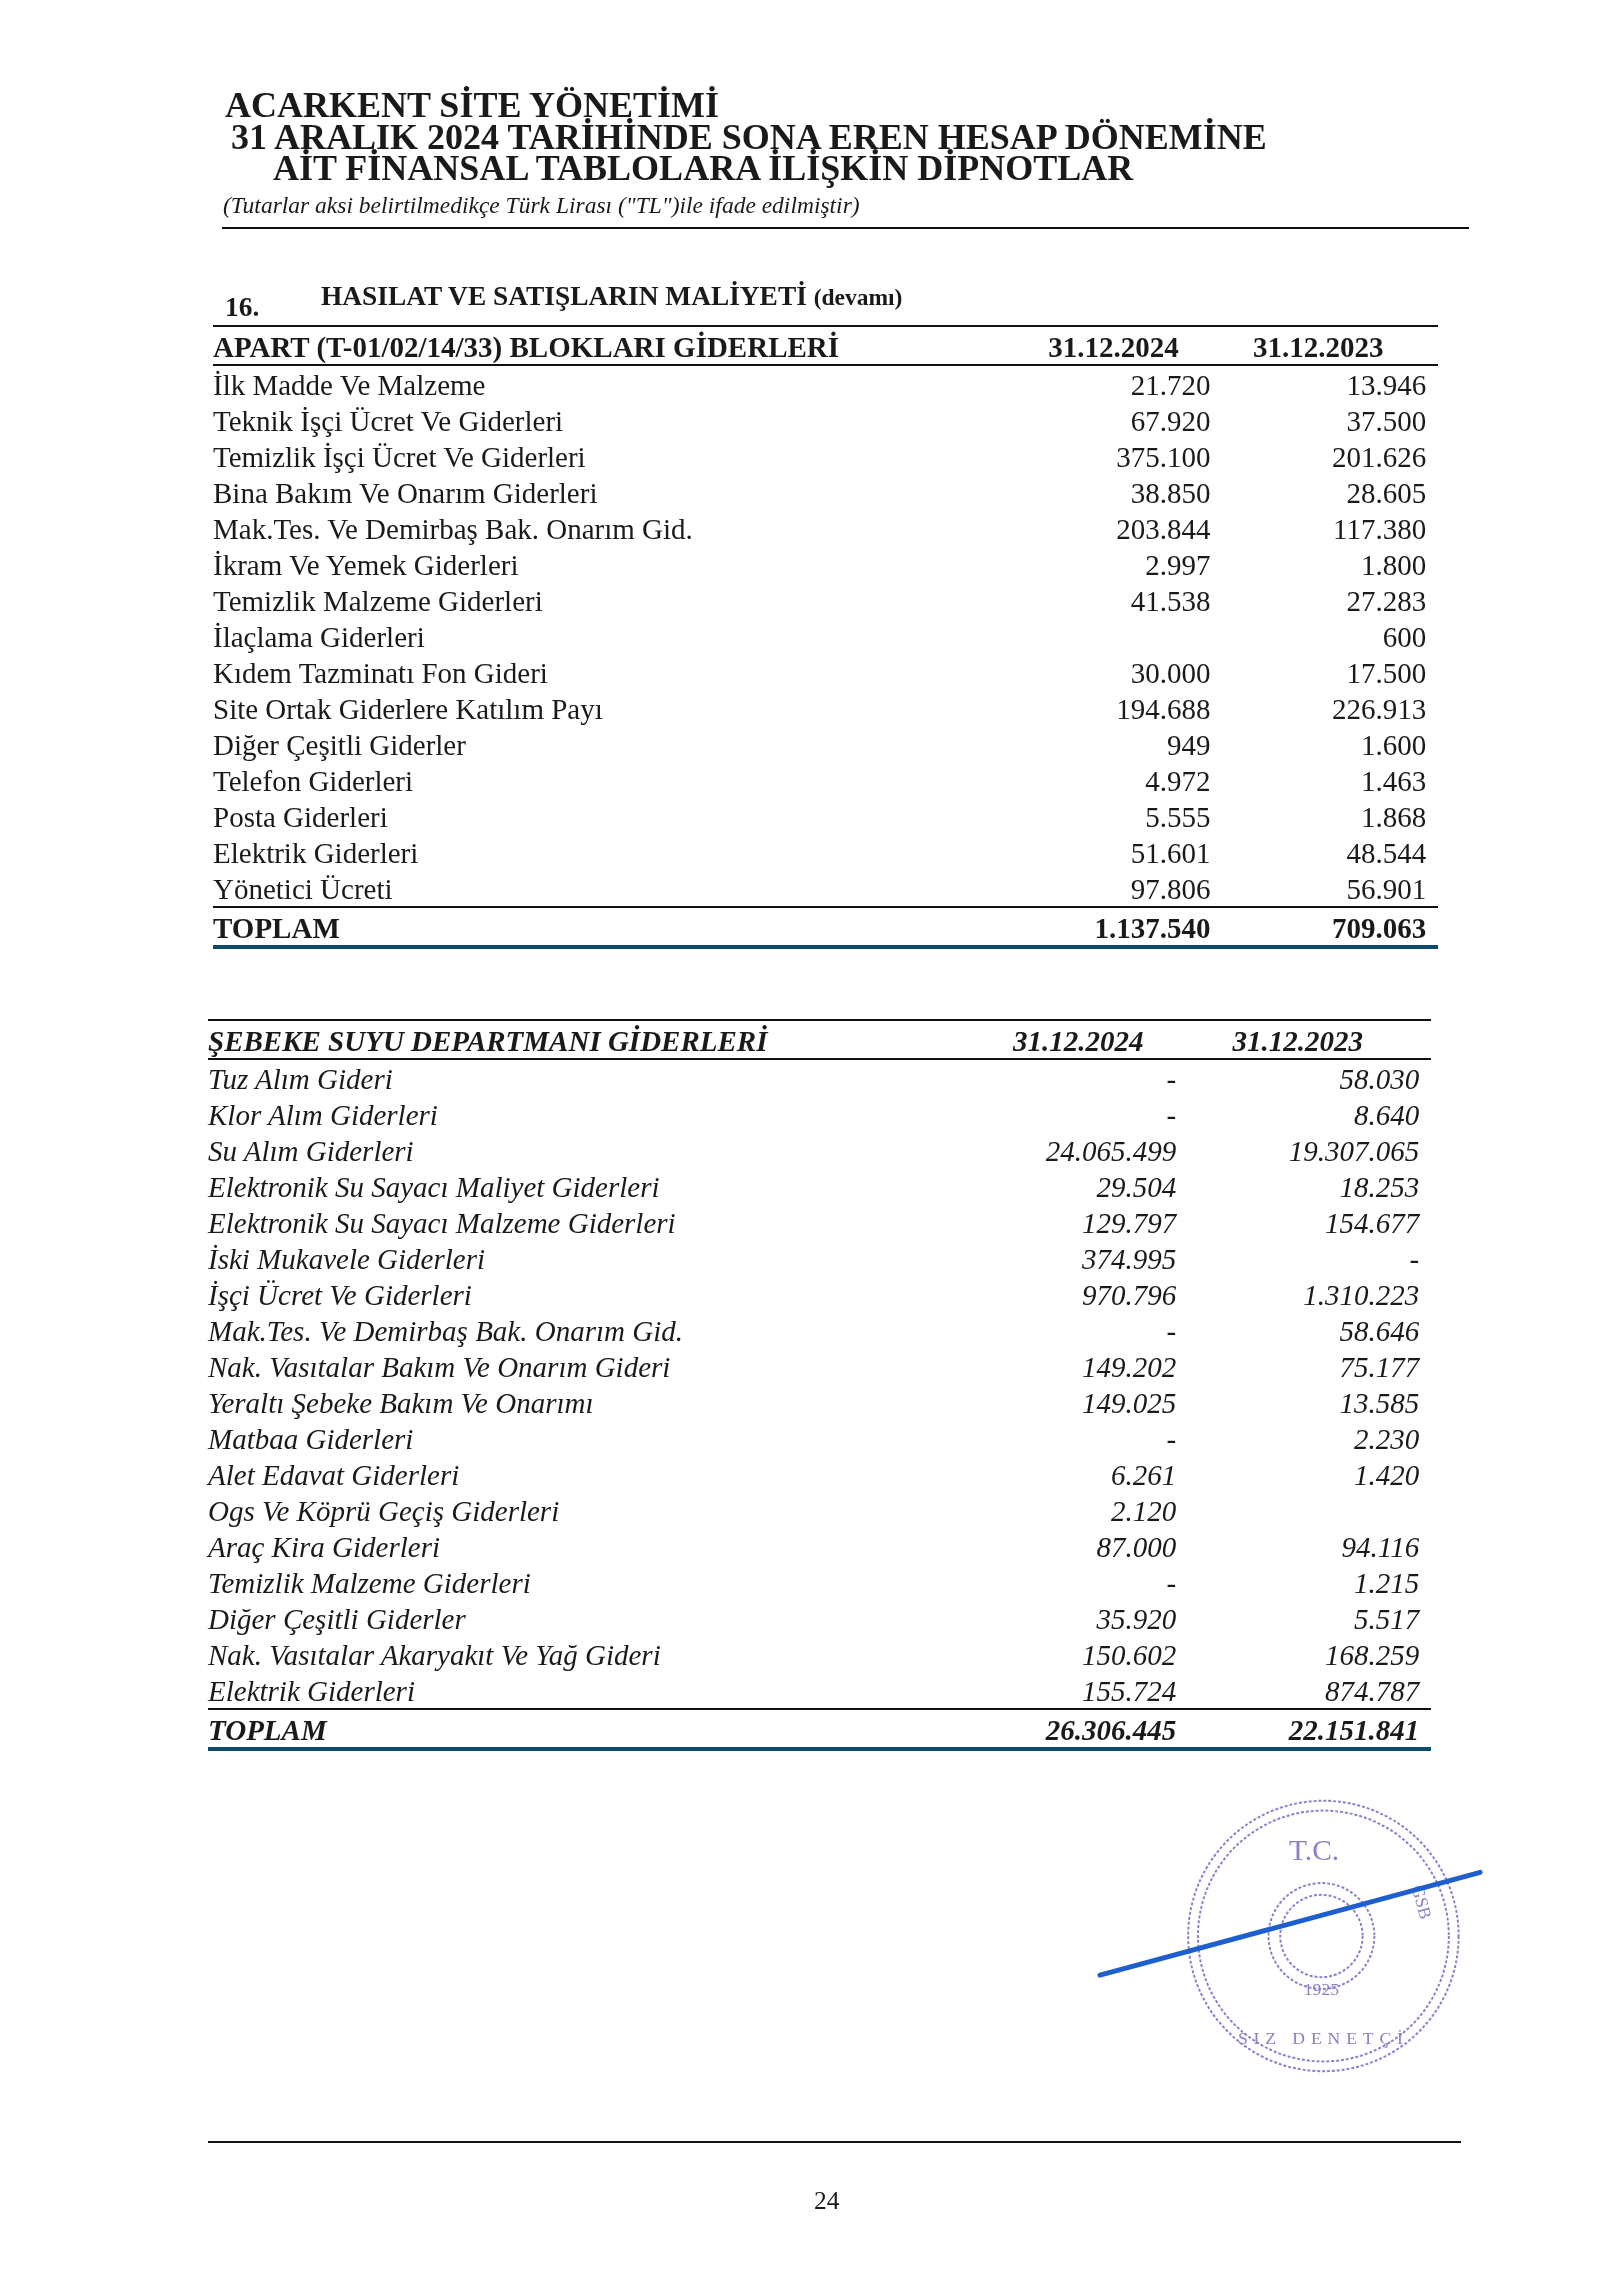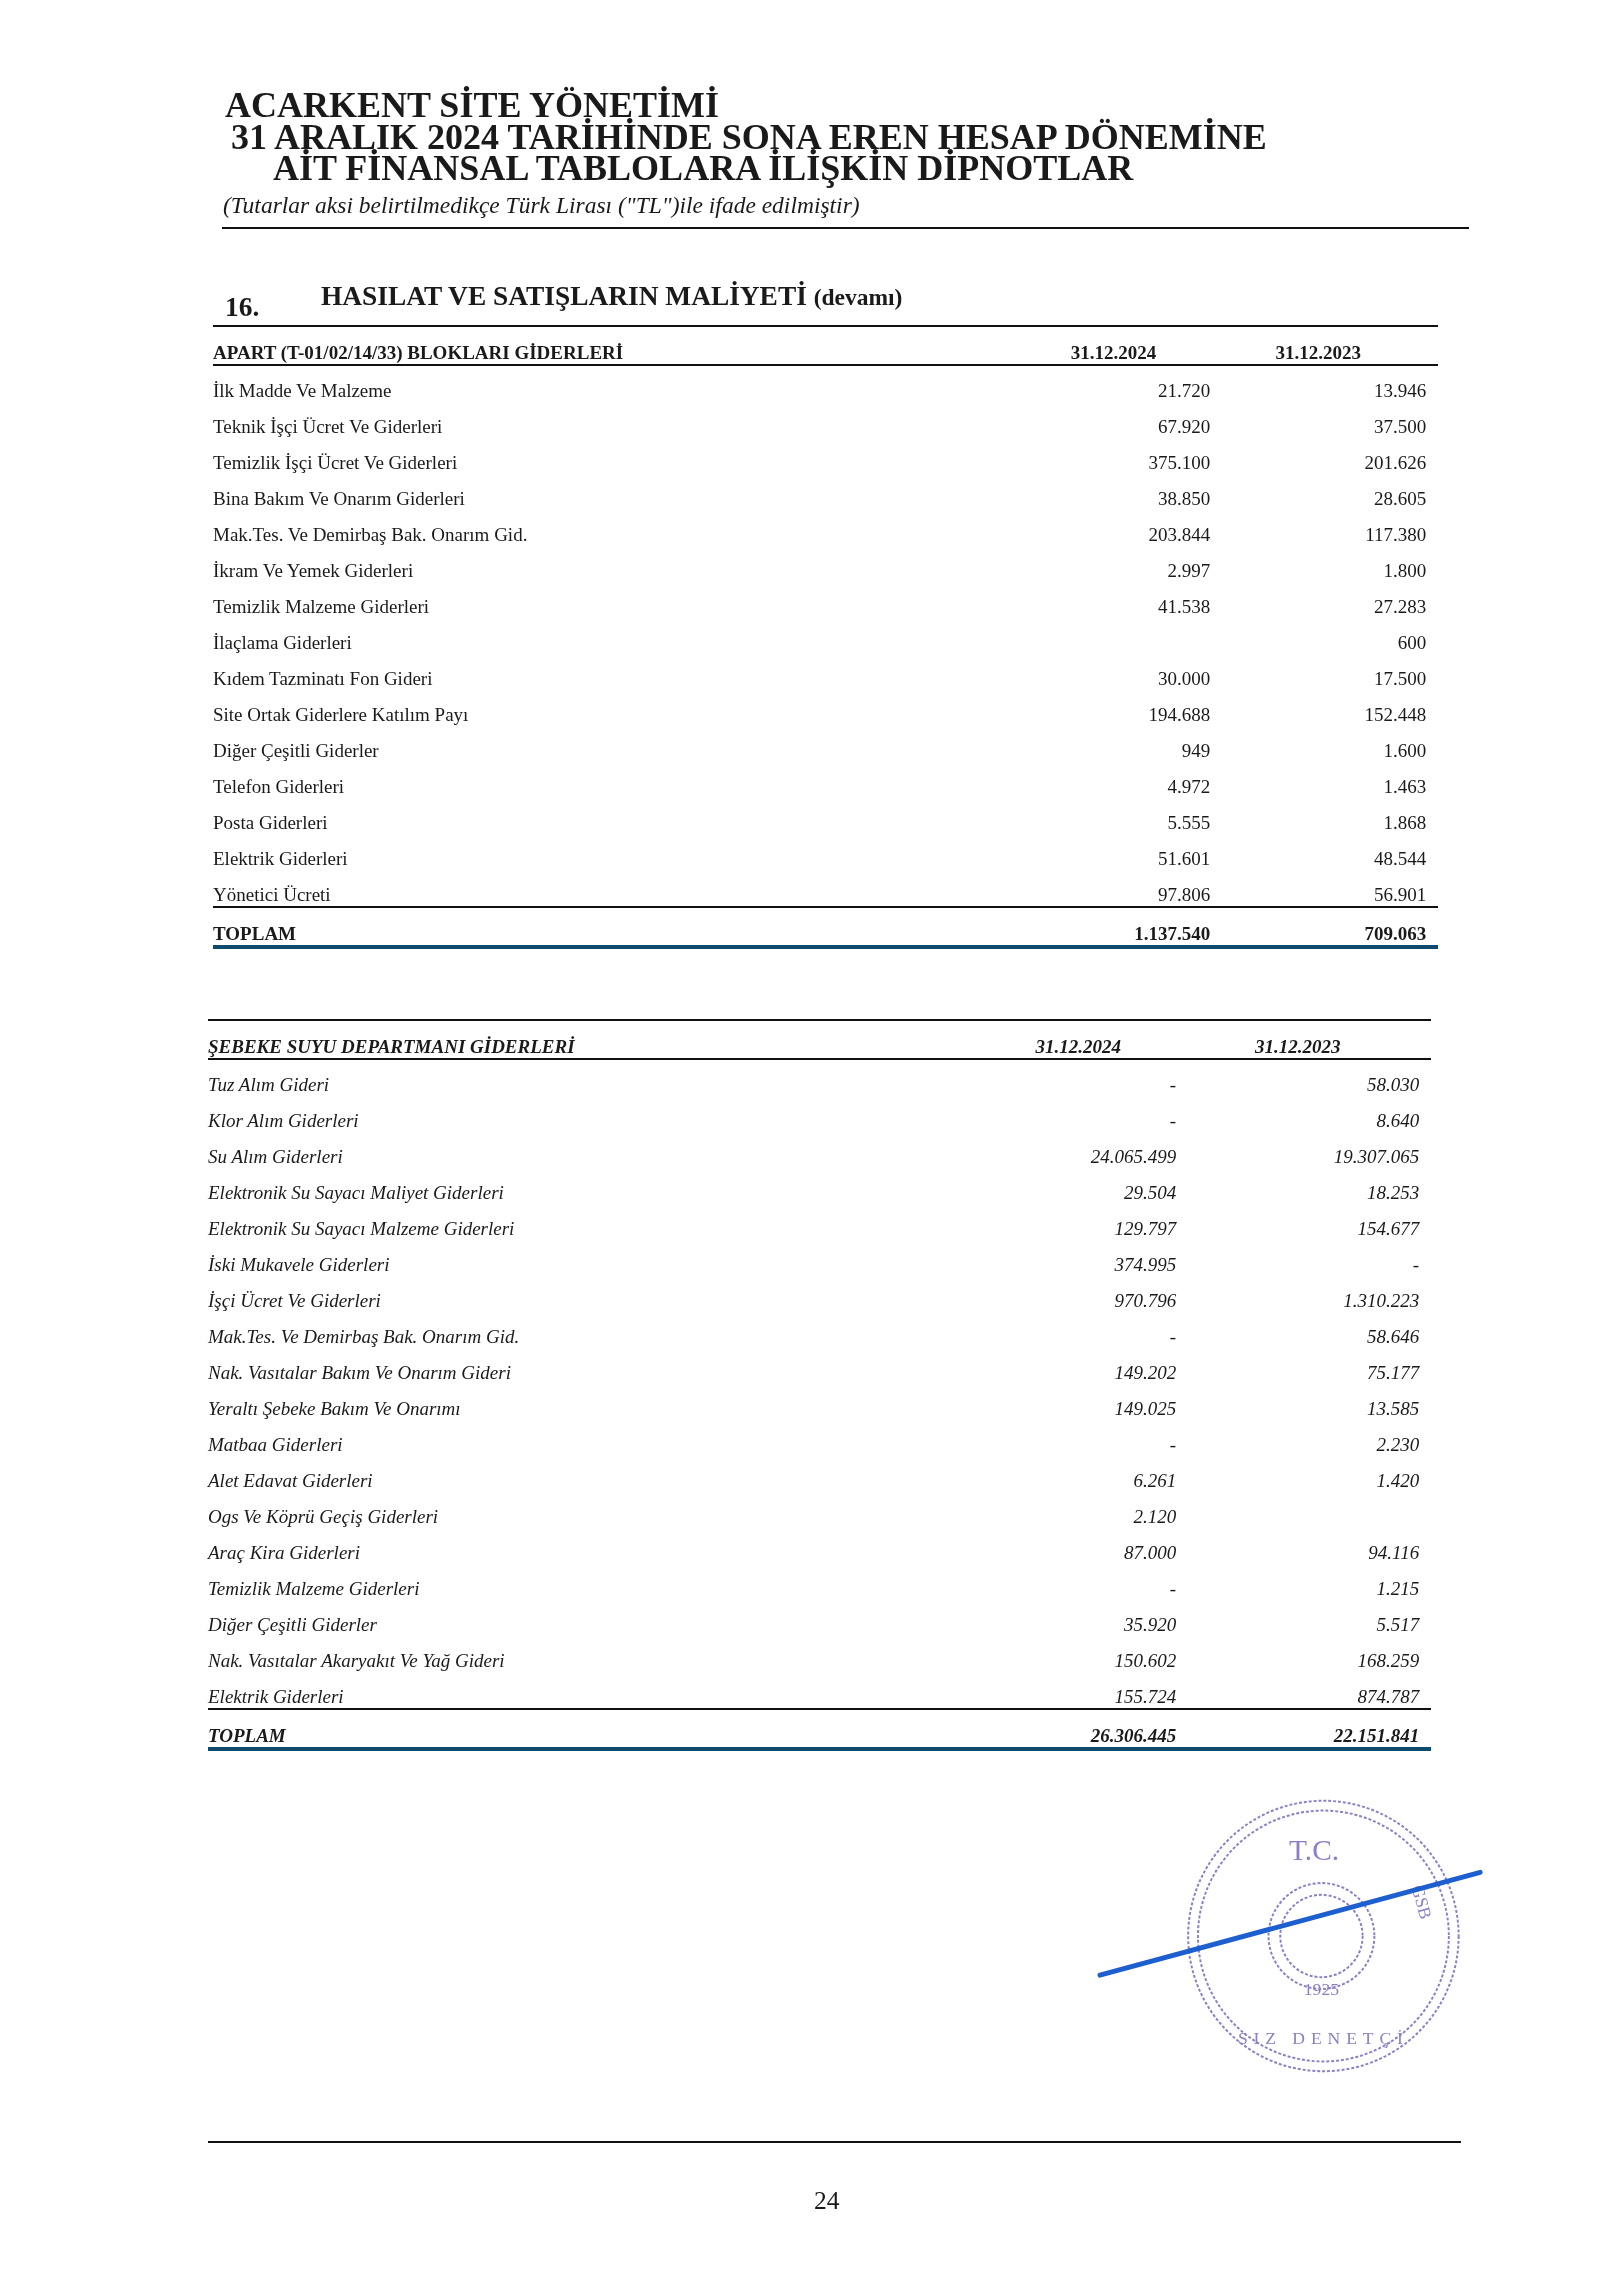--- a/index.html
+++ b/index.html
@@ -4,21 +4,21 @@
 <style>
   html, body { margin:0; padding:0; background:#ffffff; }
   body { width:1620px; height:2292px; position:relative; overflow:hidden;
          font-family:"Liberation Serif", "DejaVu Serif", serif; color:#1a1a1a; }
   .abs { position:absolute; }
   .title { font-weight:bold; font-size:36px; line-height:30px; white-space:nowrap; }
   .subtitle { font-style:italic; font-size:23.5px; white-space:nowrap; }
   .rule { position:absolute; background:#111; }
   .section { font-weight:bold; font-size:27.4px; white-space:nowrap; }
   .section .small { font-size:23.5px; }
-  table.fin { position:absolute; border-collapse:collapse; font-size:19px; }
+  table.fin { position:absolute; border-collapse:collapse; font-size:29px; }
   table.fin th { font-weight:bold; padding:0; height:37px; vertical-align:bottom; white-space:nowrap; }
   table.fin th.lbl { text-align:left; }
   table.fin td { padding:0; height:36px; white-space:nowrap; vertical-align:bottom; }
   table.fin td.num { text-align:right; }
   table.fin thead tr { border-top:2px solid #111; border-bottom:2px solid #111; }
   table.fin tr.total td { font-weight:bold; border-top:2px solid #111; border-bottom:4px solid #0c4a6e; height:37px; }
   .pageno { font-size:25.5px; }
 </style>
 </head>
 <body>
@@ -101,21 +101,21 @@
       </tr>
       <tr>
         <td>Kıdem Tazminatı Fon Gideri</td>
         <td class="num">30.000</td>
         <td class="num">17.500</td>
         <td></td>
       </tr>
       <tr>
         <td>Site Ortak Giderlere Katılım Payı</td>
         <td class="num">194.688</td>
-        <td class="num">152.448</td>
+        <td class="num">226.913</td>
         <td></td>
       </tr>
       <tr>
         <td>Diğer Çeşitli Giderler</td>
         <td class="num">949</td>
         <td class="num">1.600</td>
         <td></td>
       </tr>
       <tr>
         <td>Telefon Giderleri</td>

